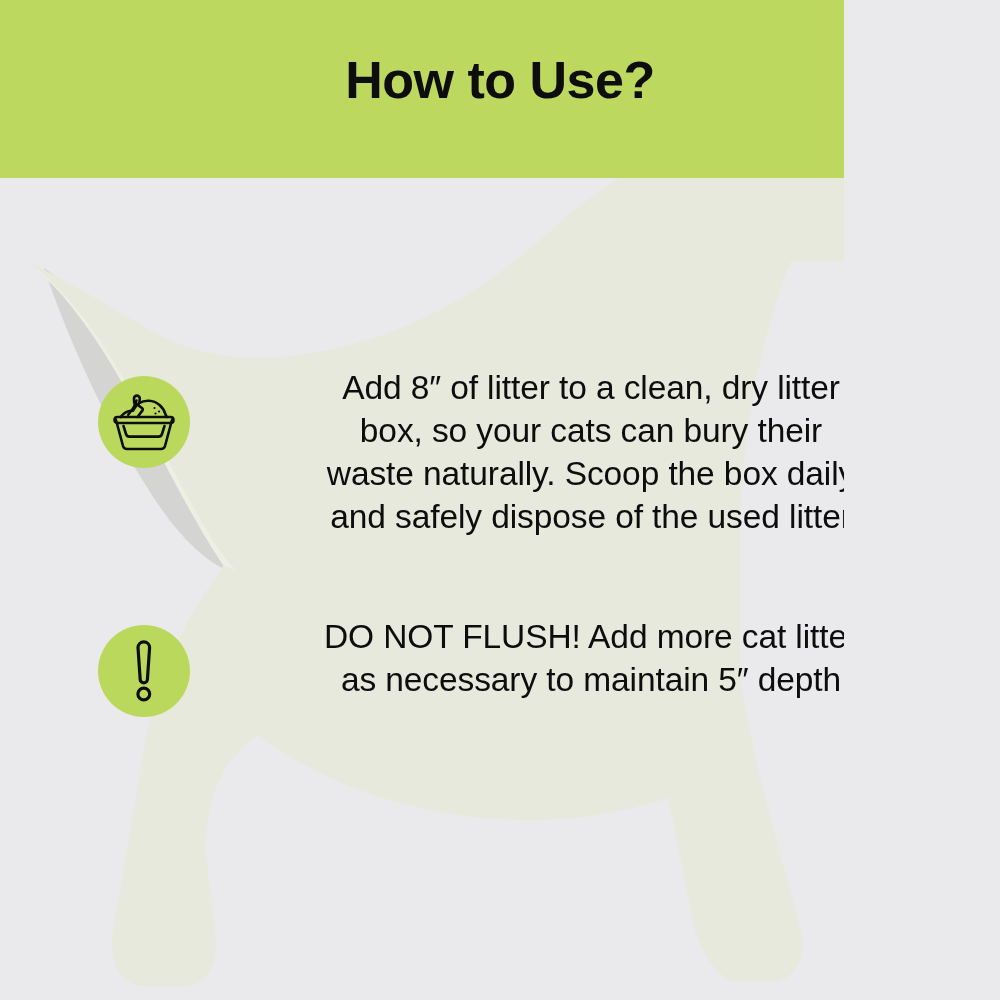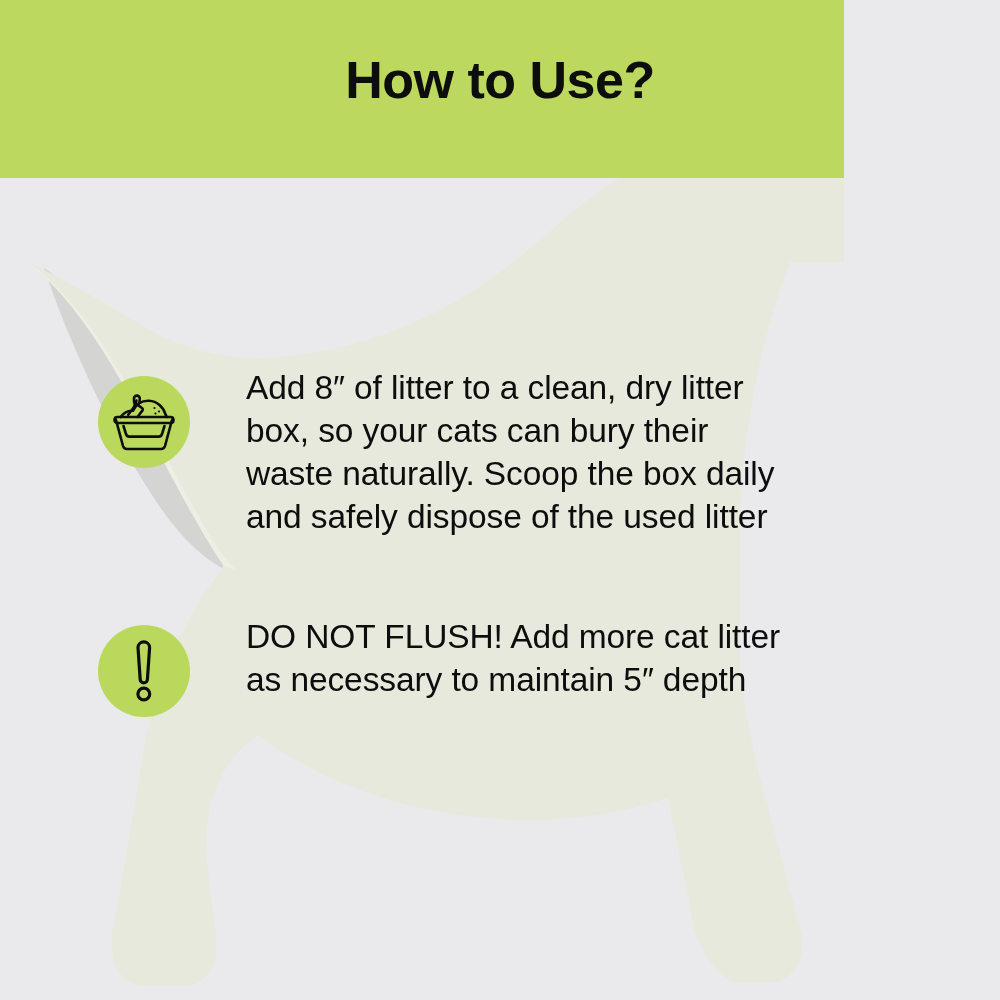--- a/index.html
+++ b/index.html
@@ -12,20 +12,21 @@
     background: #eaeaec;
     font-family: "Liberation Sans", sans-serif;
     overflow: hidden;
   }
   #page {
     position: relative;
     width: 844px;
     height: 1000px;
     background: #eaeaec;
     overflow: hidden;
+    text-align: center;
   }
 
   
   #watermark {
     position: absolute;
     left: 0;
     top: 0;
     width: 1000px;
     height: 1000px;
     z-index: 0;

